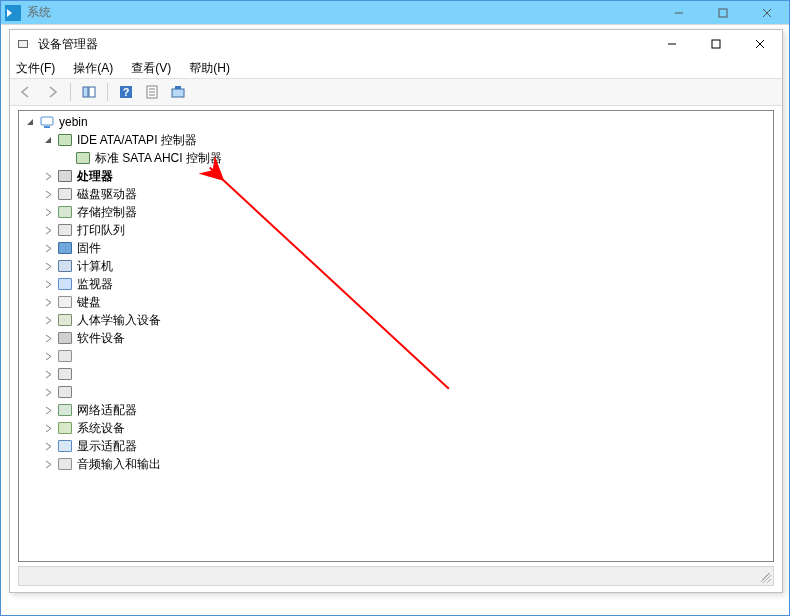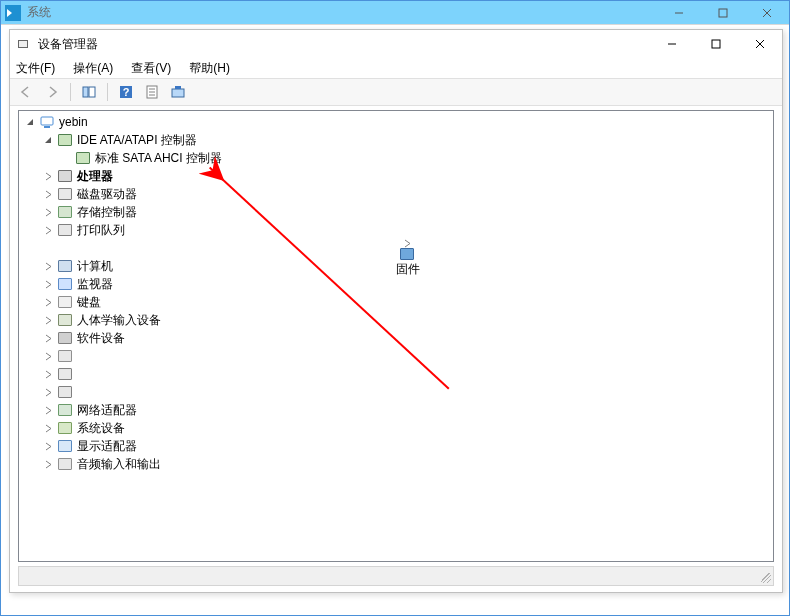--- a/index.html
+++ b/index.html
@@ -220,21 +220,21 @@
             <div class="expander">
               <svg class="exp-closed" viewBox="0 0 9 9">
                 <polyline points="2,1 7,4.5 2,8"></polyline>
               </svg>
             </div>
             <div class="node-ico">
               <div class="dev" style="background:#e8e8e8;border-color:#808080;"></div>
             </div>
             <span class="node-label">打印队列</span>
           </div>
-          <div class="tree-node" style="padding-left: 22px; flex-direction: column;">
+          <div class="tree-node" style="padding-left: 22px;">
             <div class="expander">
               <svg class="exp-closed" viewBox="0 0 9 9">
                 <polyline points="2,1 7,4.5 2,8"></polyline>
               </svg>
             </div>
             <div class="node-ico">
               <div class="dev" style="background:#6fa8dc;border-color:#3a6aa0;"></div>
             </div>
             <span class="node-label">固件</span>
           </div>

